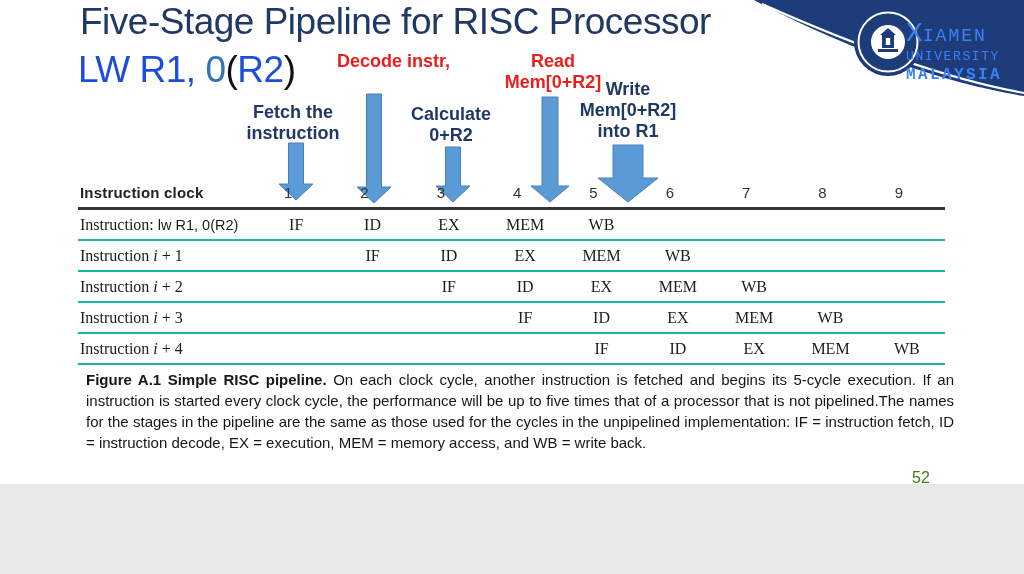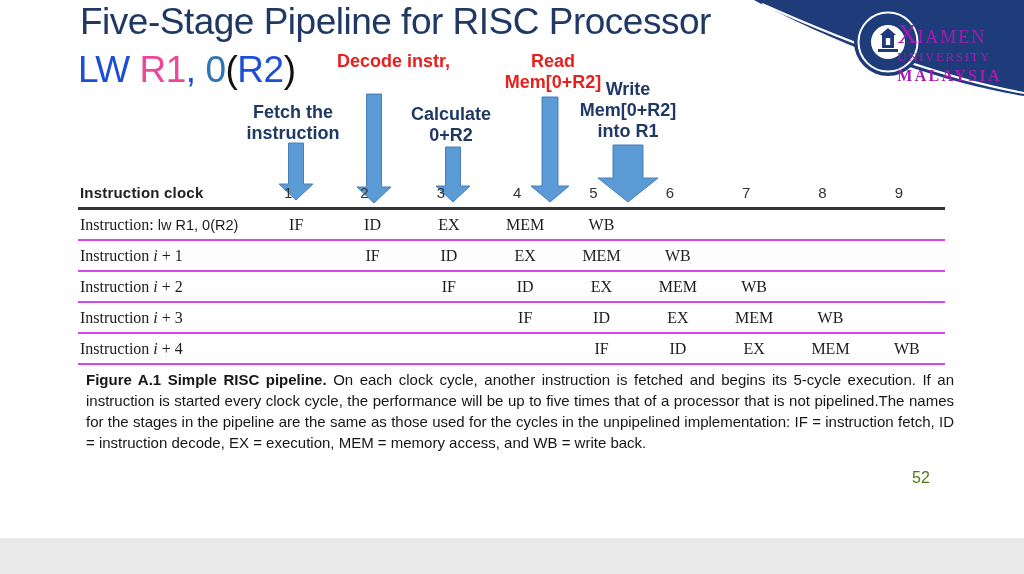--- a/index.html
+++ b/index.html
@@ -1,59 +1,59 @@
 <!DOCTYPE html>
 <html><head>
 <meta charset="utf-8">
 <style>
   html,body{margin:0;padding:0;background:#e9e9e9;}
   .slide{
-    position:relative;width:1024px;height:538px;background:#ffffff;
+    position:relative;width:1024px;height:484px;background:#ffffff;
     font-family:"Liberation Sans",sans-serif;overflow:hidden;margin:0 auto;
   }
   
   .title-line1{
     position:absolute;left:80px;top:-2px;font-size:37px;line-height:48px;
     color:#1F3864;letter-spacing:-0.5px;white-space:nowrap;
   }
   .title-line2{
     position:absolute;left:78px;top:46px;font-size:37px;line-height:48px;
     letter-spacing:-0.5px;white-space:nowrap;
   }
   .tok-navy{color:#1d4ed8}
-  .tok-purple{color:#ec4899}
+  .tok-purple{color:#1d4ed8}
   .tok-blue{color:#2E75B6}
   .tok-green{color:#1d4ed8}
   .tok-black{color:#111111}
   
   .ann{position:absolute;font-weight:bold;font-size:18px;line-height:21px;text-align:center;}
   .ann-navy{color:#1F3864}
   .ann-red{color:#E8201D}
   .ann-fetch{left:243px;top:102px;width:100px}
   .ann-decode{left:337px;top:51px;width:120px;text-align:left}
   .ann-calc{left:401px;top:104px;width:100px}
   .ann-read{left:498px;top:51px;width:110px}
   .ann-write{left:573px;top:79px;width:110px}
   
   .arrows-svg{position:absolute;left:0;top:0;pointer-events:none;}
   .banner-wrap{position:absolute;right:0;top:0;width:270px;height:115px;}
-  .logo-text{position:absolute;right:22px;top:20px;color:#a21caf;text-align:left;
-    font-family:Liberation Serif, serif;margin-left:15px;}
+  .logo-text{position:absolute;right:22px;top:20px;color:#3b82f6;text-align:left;
+    font-family:Liberation Mono, monospace;margin-left:15px;}
   .logo-x{font-size:28px;line-height:28px;}
   .logo-iamen{font-size:18px;letter-spacing:2px;}
   .logo-univ{font-size:13px;letter-spacing:1.6px;margin-top:1px;}
   .logo-mal{font-size:16px;letter-spacing:2.4px;text-align:right;margin-top:2px;font-weight:bold;}
   
   .pipe-table{
     position:absolute;left:78px;top:178px;width:867px;
     font-family:"Liberation Serif",serif;color:#1c1c1c;
   }
   .trow{
     display:grid;grid-template-columns:180px repeat(9,1fr);
-    height:29px;align-items:center;border-bottom:2px solid #d946ef;
+    height:29px;align-items:center;border-bottom:2px solid #14b8a6;
   }
   .trow.head{border-bottom:3px solid #333;}
   .hlabel{
     font-family:"Liberation Sans",sans-serif;font-weight:bold;font-size:15px;
     letter-spacing:0.2px;padding-left:2px;color:#222;
   }
   .tc{text-align:center;font-size:16px;}
   .num{
     font-family:"Liberation Sans",sans-serif;font-size:15px;color:#333;
     transform:translateX(-8px);

